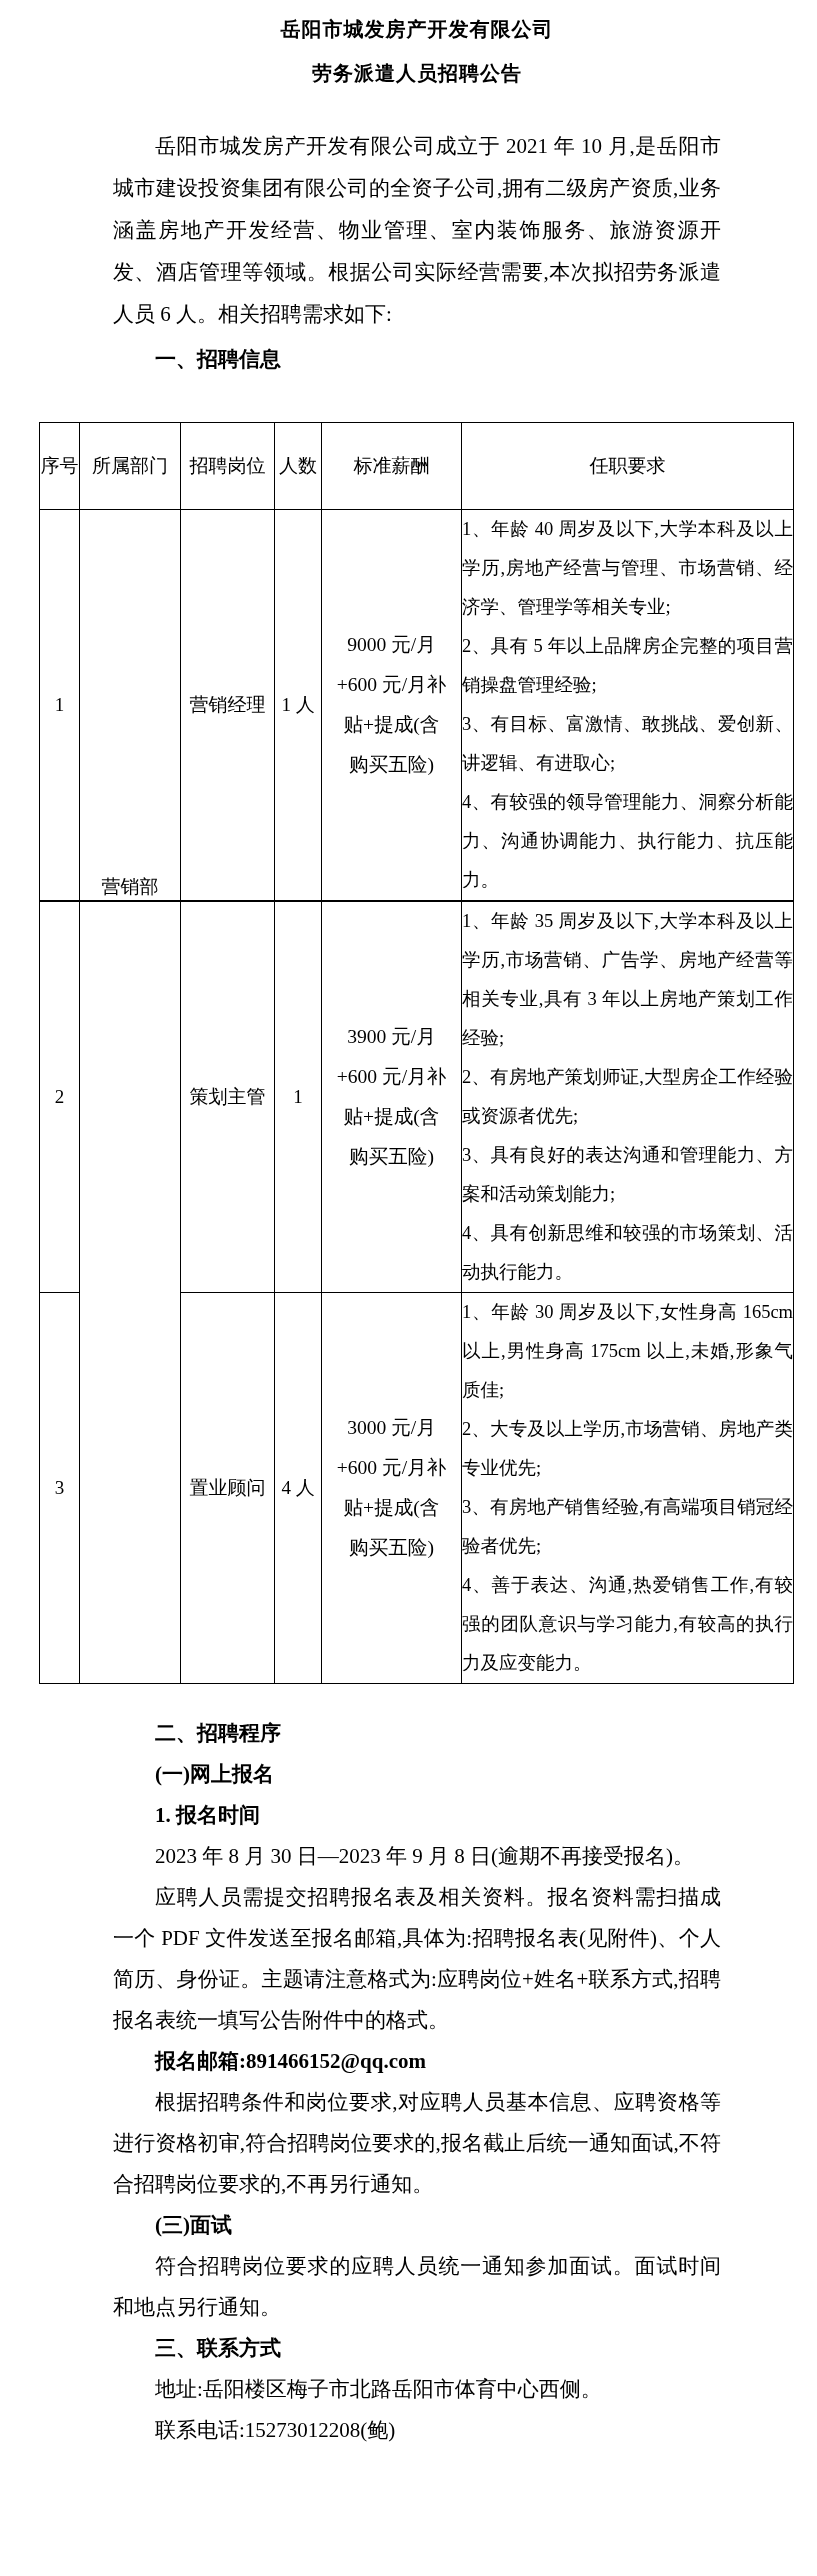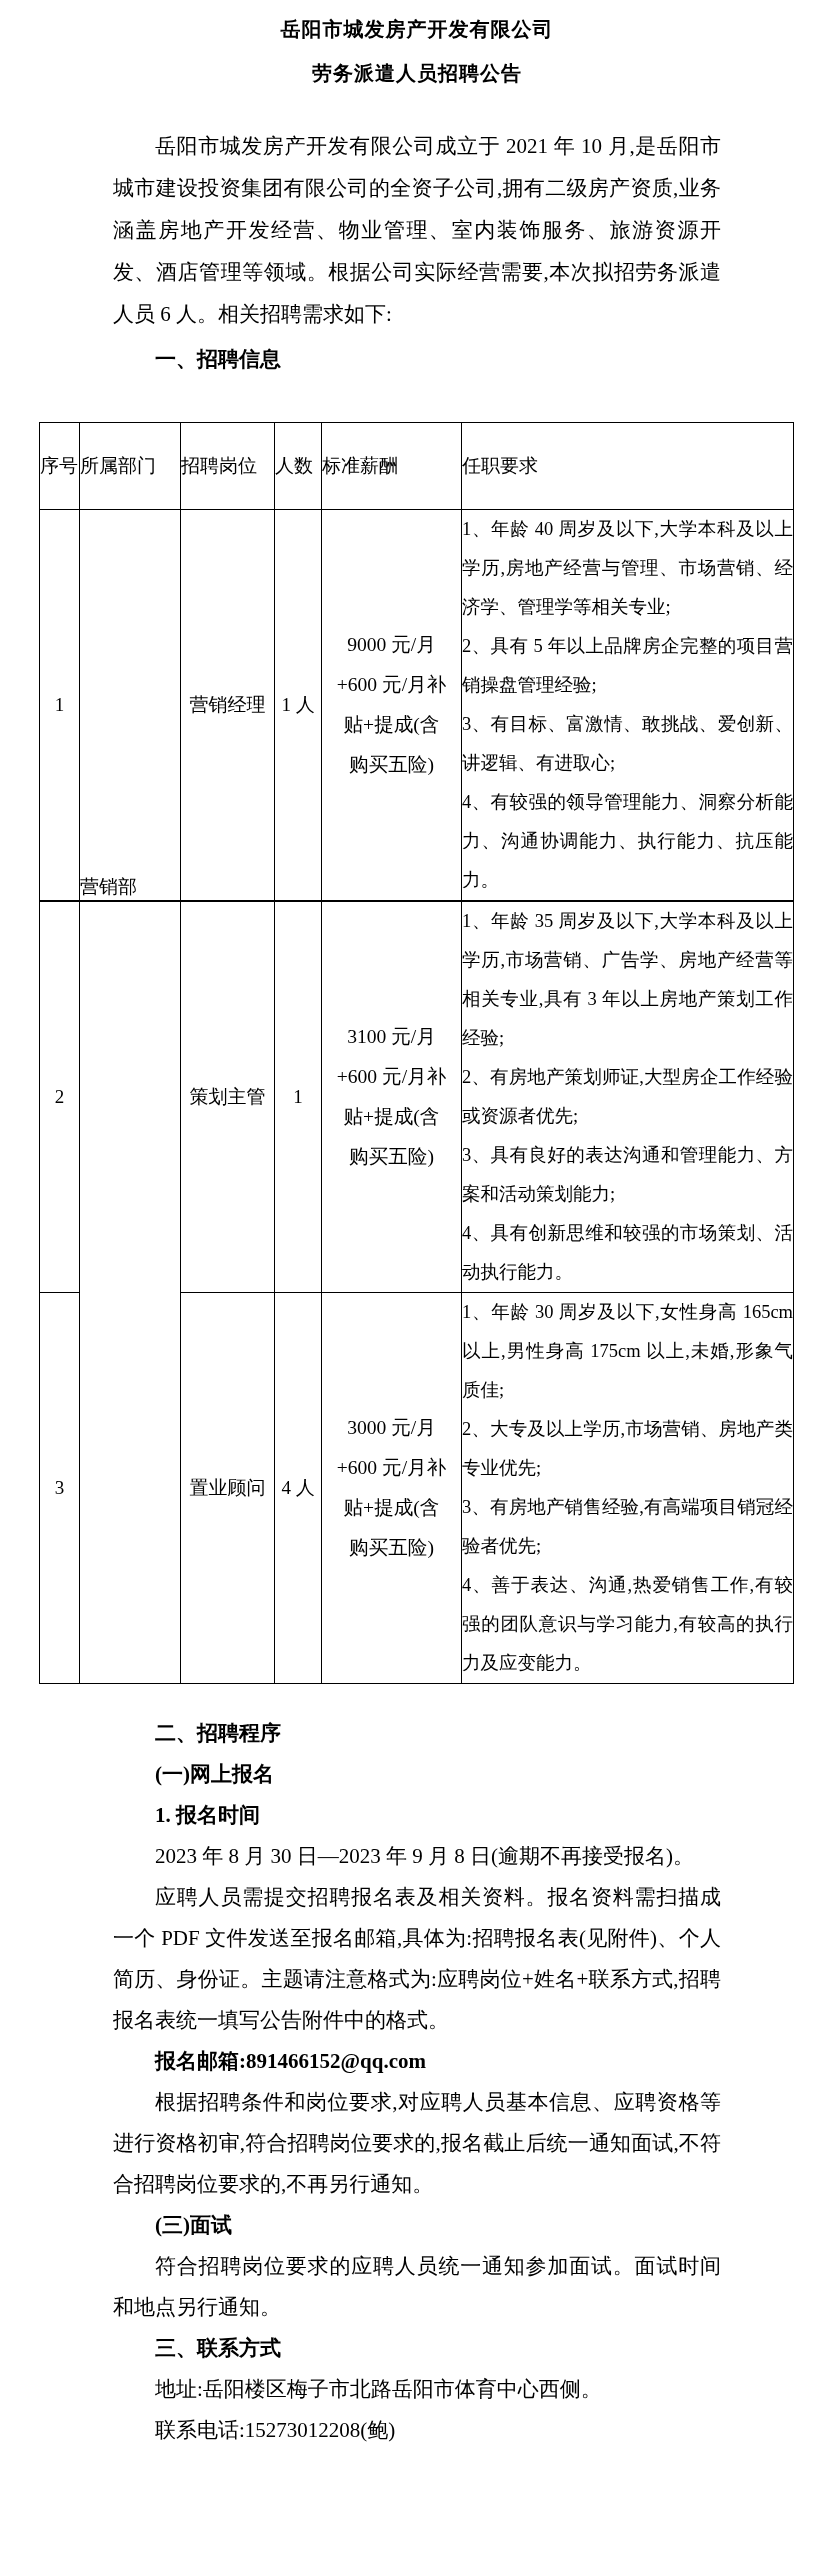--- a/index.html
+++ b/index.html
@@ -30,29 +30,29 @@
   table.recruit {
     margin:42px 0 0 39px;
     border-collapse:collapse;
     table-layout:fixed;
     width:755px;
     font-size:19px;
   }
   table.recruit th, table.recruit td { border:1px solid #000; padding:0; }
   thead tr { height:87px; }
   th {
-    font-weight:400; text-align:left; vertical-align:middle;
+    font-weight:400; text-align:center; vertical-align:middle;
     line-height:41px; padding:0 1px; word-break:break-all;
   }
   tr.r1 { height:385px; }
   tr.r2 { height:386px; }
   tr.r3 { height:386px; }
   tr.r1 > td { border-bottom-width:2.6px; }
   td.cmid { text-align:center; vertical-align:middle; word-break:break-all; }
-  td.dept1 { text-align:left; vertical-align:bottom; padding-bottom:98px; }
+  td.dept1 { text-align:center; vertical-align:bottom; padding-bottom:98px; }
   td.salary {
     text-align:center; vertical-align:middle;
     font-size:19.6px; line-height:40px; white-space:pre-line;
   }
   td.req {
     vertical-align:top; font-size:18.5px; line-height:39px;
     padding:2.1px 6.2px 0 5.2px; text-align:justify;
   }
 
   .band2 { margin-top:29px; }
@@ -108,21 +108,21 @@
           <div class="req-item">2、具有 5 年以上品牌房企完整的项目营销操盘管理经验;</div>
           <div class="req-item">3、有目标、富激情、敢挑战、爱创新、讲逻辑、有进取心;</div>
           <div class="req-item">4、有较强的领导管理能力、洞察分析能力、沟通协调能力、执行能力、抗压能力。</div>
         </td>
       </tr>
       <tr class="r2">
         <td class="cmid">2</td>
         <td class="cmid" rowspan="2"></td>
         <td class="cmid">策划主管</td>
         <td class="cmid">1</td>
-        <td class="salary">3100 元/月
+        <td class="salary">3900 元/月
 +600 元/月补
 贴+提成(含
 购买五险)</td>
         <td class="req">
           <div class="req-item">1、年龄 35 周岁及以下,大学本科及以上学历,市场营销、广告学、房地产经营等相关专业,具有 3 年以上房地产策划工作经验;</div>
           <div class="req-item">2、有房地产策划师证,大型房企工作经验或资源者优先;</div>
           <div class="req-item">3、具有良好的表达沟通和管理能力、方案和活动策划能力;</div>
           <div class="req-item">4、具有创新思维和较强的市场策划、活动执行能力。</div>
         </td>
       </tr>

